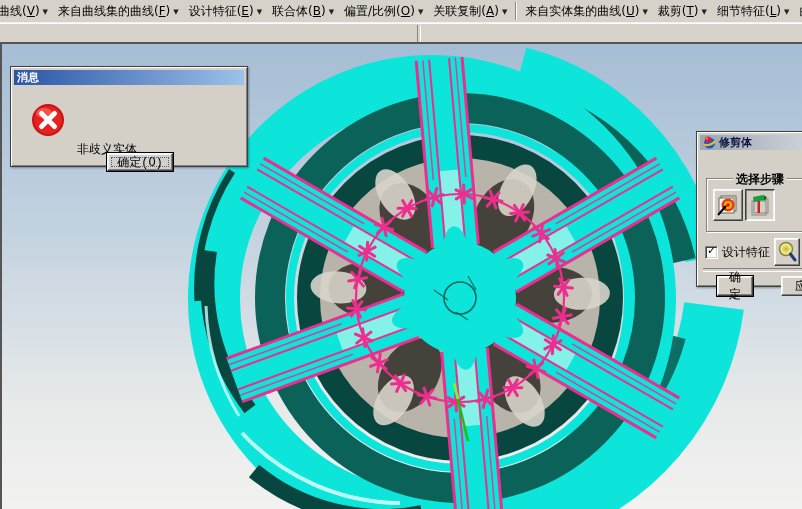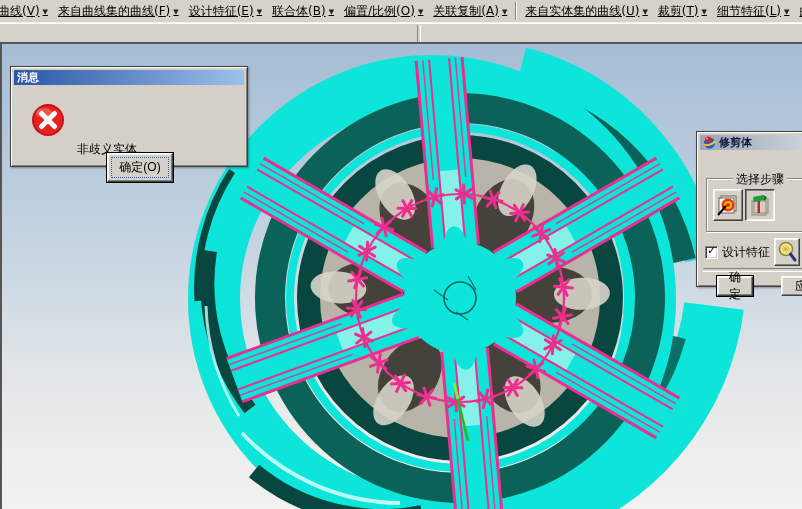--- a/index.html
+++ b/index.html
@@ -10,21 +10,20 @@
     -webkit-font-smoothing:none;
   }
   
   .menubar{
     position:absolute;top:0;left:0;width:802px;height:22px;
     background:var(--chrome,#d6d2ca);
     display:flex;align-items:center;white-space:nowrap;
     border-bottom:1px solid #f4f2ee;
     box-shadow:0 1px 0 #8a877f;
     overflow:hidden;
-    text-decoration:underline;
   }
   .menu-item{
     display:inline-flex;align-items:center;height:20px;
     padding:0 5px;font-size:12px;color:#000;cursor:default;
   }
   .menu-item:first-child{margin-left:-7px;}
   .menu-item .dd{font-size:7px;color:#222;margin-left:3px;transform:translateY(1px);}
   .menu-item u{text-decoration:underline;}
   .menu-sep{width:2px;height:18px;margin:0 3px;
     border-left:1px solid #8a877f;border-right:1px solid #fff;}
@@ -70,30 +69,30 @@
   }
   .btn.default{outline:1px solid #000;}
   .btn .focusrect{
     position:absolute;inset:3px;border:1px dotted #4060a8;pointer-events:none;
   }
   
   #msg-dlg{left:10px;top:66px;width:236px;height:99px;}
   #msg-dlg .body{position:relative;height:76px;}
   #msg-dlg .erricon{position:absolute;left:20px;top:18px;}
   #msg-dlg .msgtext{position:absolute;left:66px;top:24px;font-size:12px;margin-top:32px;}
-  #msg-dlg .okbtn{position:absolute;left:96px;top:68px;width:66px;height:29px;}
+  #msg-dlg .okbtn{position:absolute;left:96px;top:68px;width:66px;height:18px;font-family:Liberation Mono, monospace;}
   
   #trim-dlg{left:696px;top:131px;width:118px;height:154px;}
   .groupbox{
     position:absolute;left:9px;top:28px;width:120px;height:52px;
     border:1px solid #87837b;
     box-shadow:inset 1px 1px 0 #fff, 1px 1px 0 #fff;
   }
   .groupbox .glabel{
-    position:absolute;top:-8px;left:26px;background:#d4d0c8;padding:0 3px;font-size:12px;
+    position:absolute;top:-8px;left:26px;background:#d4d0c8;padding:0 3px;font-size:12px;font-weight:bold;
   }
   .iconbtn{
     position:absolute;width:28px;height:30px;background:#d4d0c8;
     border:1px solid;border-color:#ffffff #404040 #404040 #ffffff;
     box-shadow:inset -1px -1px 0 #808080,inset 1px 1px 0 #f4f2ee;
     display:flex;align-items:center;justify-content:center;
   }
   .iconbtn.pressed{border-color:#404040 #ffffff #ffffff #404040;
     box-shadow:inset 1px 1px 0 #808080,inset -1px -1px 0 #f4f2ee;}
   .chkrow{position:absolute;left:8px;top:88px;display:flex;align-items:center;gap:4px;}

